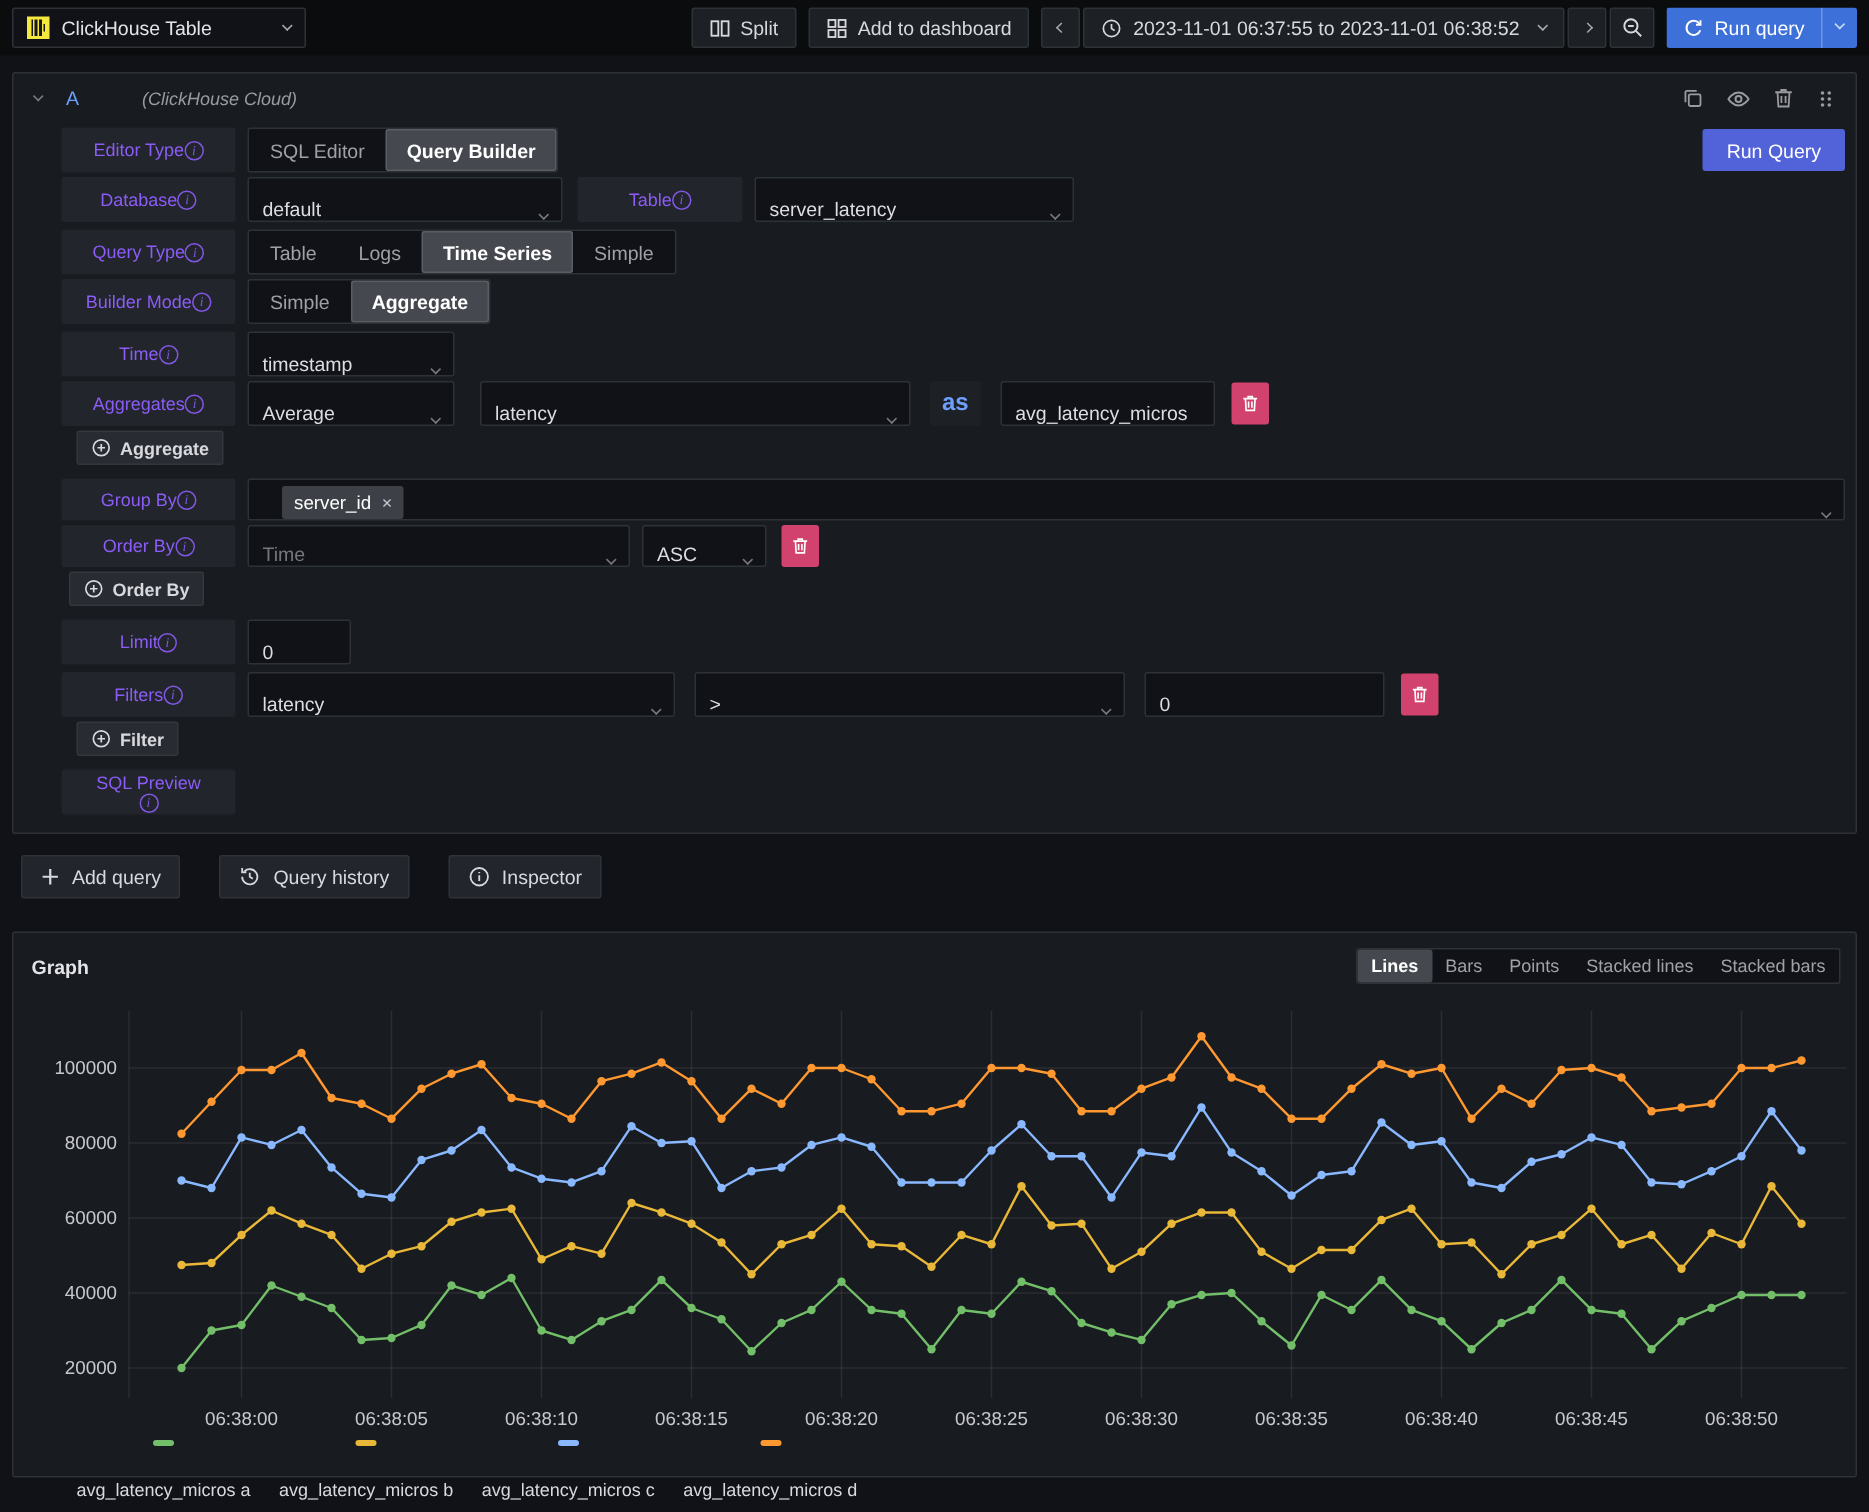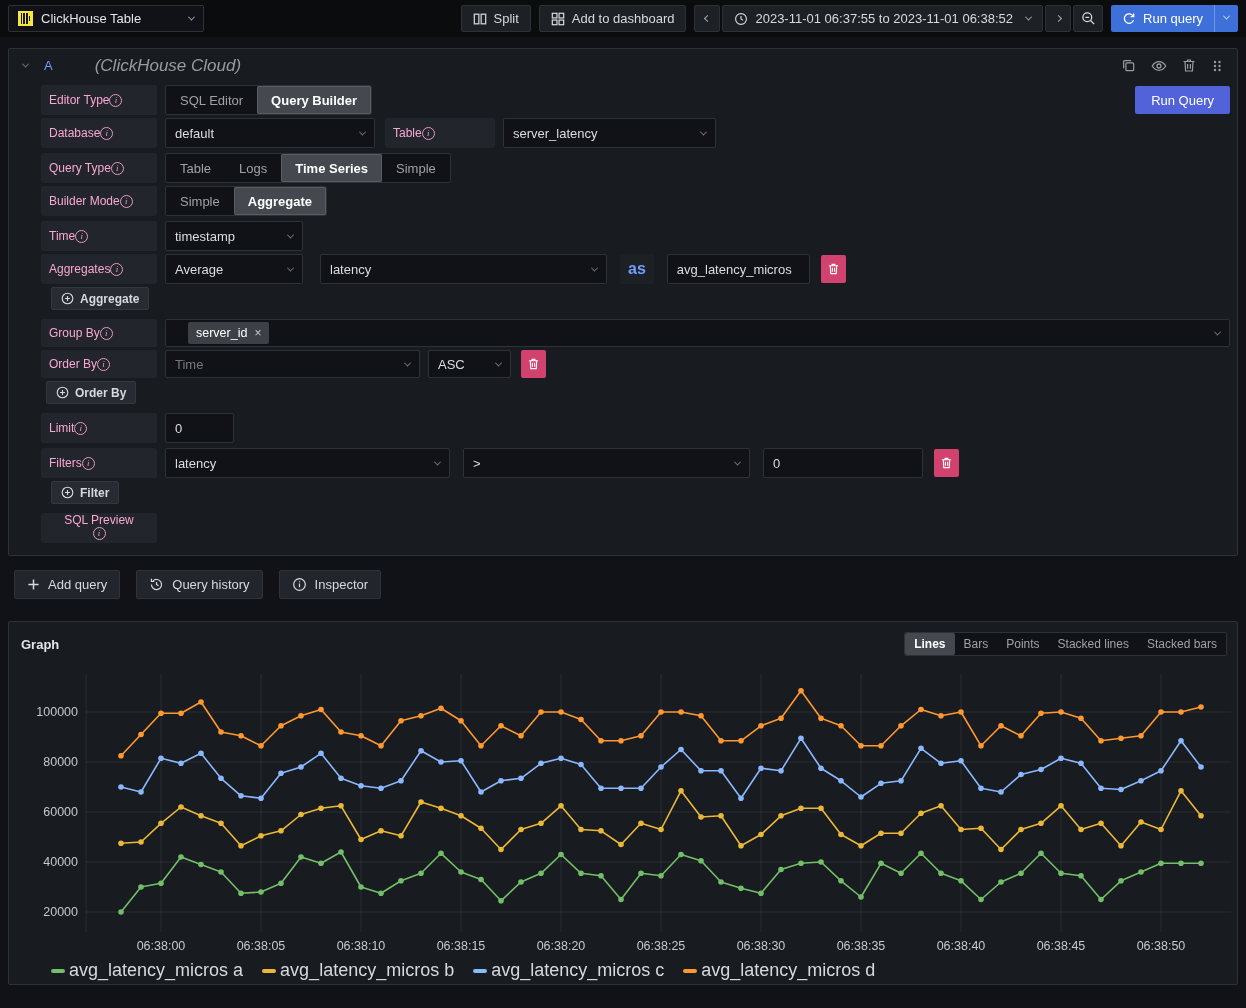--- a/index.html
+++ b/index.html
@@ -29,39 +29,39 @@
     font-size:13px; font-weight:500; padding:0 11px; cursor:pointer; }
   .run-query .caret { display:flex; align-items:center; justify-content:center; width:24px;
     background:#3d71d9; border-left:1px solid rgba(255,255,255,.25); color:#fff; cursor:pointer; }
   svg.ic { display:block; }
 
   
   .qpanel { margin:11px 8px 0; background:#181b1f; border:1px solid #2c3235; border-radius:2px;
     padding-bottom:9px; }
   .qheader { height:33px; display:flex; align-items:center; padding:0 14px; color:#9a9ba2; }
   .qheader .refid { color:#6e9fff; font-size:13px; font-weight:500; margin-left:16px; }
-  .qheader .dsname { font-style:italic; font-size:17px; margin-left:42px; color:#9a9ba2; }
+  .qheader .dsname { font-style:italic; font-size:12px; margin-left:42px; color:#9a9ba2; }
   .qheader .hicons { margin-left:auto; display:flex; align-items:center; gap:15px; }
   .qheader .hicons > span { cursor:pointer; display:flex; }
   .qbody { padding:3px 7px 0 32px; }
   .row { display:flex; align-items:center; gap:8px; margin-bottom:3px; min-height:30px; }
   .field-label { width:116px; flex:none; height:30px; background:#22252b; border-radius:2px;
-    display:flex; align-items:center; justify-content:flex-start; padding:0 8px;
-    color:#f9a8d4; font-size:12px; font-weight:500; }
+    display:flex; align-items:center; justify-content:center; padding:0 8px;
+    color:#8b5cf6; font-size:12px; font-weight:500; }
   .info { width:13px; height:13px; flex:none; border:1px solid currentColor; border-radius:50%;
     font-size:9px; line-height:11px; text-align:center; font-style:italic;
     font-family:"Liberation Serif", serif; opacity:.9; }
   .toggle-group { display:inline-flex; align-items:stretch; background:#111217;
     border:1px solid #2c3235; border-radius:2px; height:30px; }
   .toggle-item { display:flex; align-items:center; padding:0 14px; font-size:13px;
     color:#9fa1a8; cursor:pointer; border-radius:2px; }
   .toggle-item.active { background:#45484f; color:#ffffff; font-weight:700;
     box-shadow:inset 0 0 0 1px #5a5d64; }
   .select, .input { height:30px; background:#111217; border:1px solid #2c3235; border-radius:2px;
-    display:flex; align-items:center; padding:0 9px; font-size:13px; color:#dcdde1; cursor:pointer; }
+    display:flex; align-items:flex-end; padding:0 9px; font-size:13px; color:#dcdde1; cursor:pointer; }
   .select .chev { margin-left:auto; color:#9a9ba2; }
   .placeholder { color:#75777e; }
   .as-badge { height:30px; padding:0 8px; background:#1d2025; border-radius:2px; color:#6e9fff;
     font-size:16px; font-weight:700; display:flex; align-items:center; }
   .danger-btn { width:25px; height:28px; background:#d2426e; border-radius:2px; border:none;
     display:flex; align-items:center; justify-content:center; cursor:pointer; flex:none; }
   .add-btn { height:23px; display:inline-flex; align-items:center; gap:6px; padding:0 9px;
     background:#282b31; border:1px solid #34373d; border-radius:2px; color:#d8d9df;
     font-size:12px; font-weight:700; cursor:pointer; }
   .add-row { margin:3px 0 9px 10px; min-height:23px; }
@@ -71,37 +71,37 @@
   .wide-select { flex:1; }
   .run-query-panel { margin-left:auto; height:28px; background:#5262d9; border:none; border-radius:2px;
     color:#fff; font-size:13px; font-weight:500; padding:0 16px; cursor:pointer; }
   .sql-row { align-items:flex-start; }
   .sql-row .field-label { margin-top:0;flex-direction:column; }
   .code-box { flex:1; background:#111217; border:1px solid #2c3235; border-radius:2px;
     padding:9px 12px; font-family:"DejaVu Sans Mono","Liberation Mono",monospace;
     font-size:12px; line-height:1.85; color:#d5d8de; min-height:57px; }
 
   
-  .actions { display:flex; gap:16px; margin:14px 14px 0; }
+  .actions { display:flex; gap:26px; margin:14px 14px 0; }
   .action-btn { height:29px; display:inline-flex; align-items:center; gap:8px; padding:0 12px;
     background:#22252b; border:1px solid #2f3237; border-radius:2px; color:#d8d9df;
     font-size:13px; font-weight:500; cursor:pointer; }
 
   
   .gpanel { margin:22px 8px 8px; height:364px; background:#181b1f; border:1px solid #2c3235;
     border-radius:2px; position:relative; }
   .gheader { display:flex; align-items:center; justify-content:space-between; padding:10px 10px 0 12px; }
   .gtitle { font-size:13px; font-weight:700; color:#e3e4e8; }
   .gmodes { height:24px; }
   .gmodes .toggle-item { padding:0 9px; font-size:12px; }
   .gmodes .toggle-item.active { font-weight:700; background:#45484f; box-shadow:none; }
   #chart-wrap { position:absolute; left:0; top:44px; width:1228px; height:292px; }
   svg text { font-family:"Liberation Sans", sans-serif; font-size:12.5px; fill:#c7c8cd; }
   .legend { position:absolute; left:42px; top:338px; display:flex; gap:19px; align-items:center; }
-  .legend-item { display:flex; align-items:center; gap:4px; font-size:18px; color:#d8d9df; cursor:pointer; }
+  .legend-item { display:flex; align-items:center; gap:22px; font-size:12px; color:#d8d9df; cursor:pointer;flex-direction:column; }
   .legend-swatch { width:14px; height:4px; border-radius:2px; display:inline-block; }
 </style>
 </head>
 <body>
 
 <div class="topbar">
   <div class="ds-picker">
     <span class="ch-logo">
         <i></i>
         <i></i>

